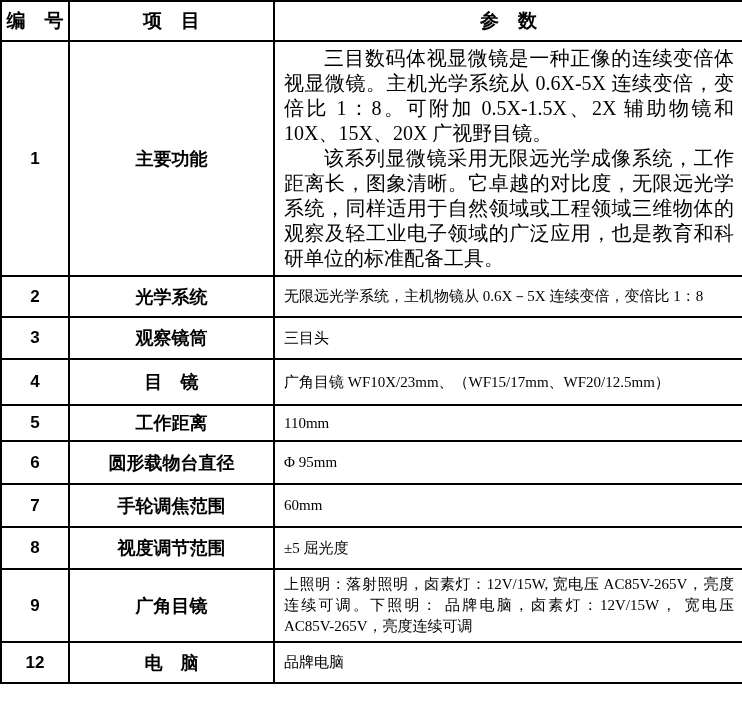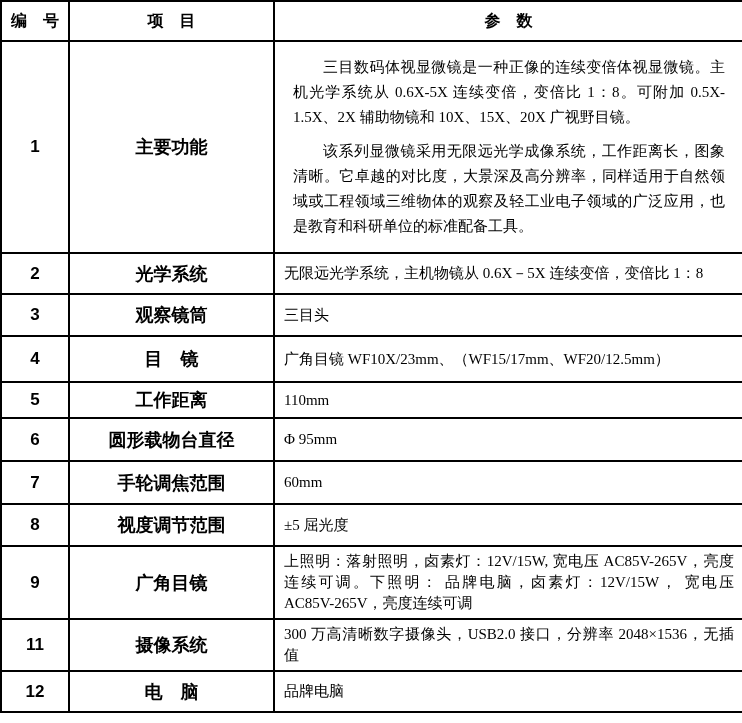--- a/index.html
+++ b/index.html
@@ -16,21 +16,21 @@
     box-sizing:border-box;
     vertical-align:middle;
     overflow:hidden;
   }
   col.c1{width:68px;}
   col.c2{width:205px;}
   col.c3{width:469px;}
   th{
     font-family:Liberation Serif, serif;
     font-weight:bold;
-    font-size:16px;
+    font-size:19px;
     text-align:center;
     padding:4px;
   }
   td.num{
     font-family:"Liberation Sans",sans-serif;
     font-weight:bold;
     font-size:17px;
     text-align:center;
   }
   td.item{
@@ -42,24 +42,24 @@
   }
   td.param{
     font-family:"Liberation Serif",serif;
     font-size:15px;
     line-height:21px;
     text-align:left;
     padding:4px 8px 4px 9px;
   }
   td.param.justify{text-align:justify;}
   td.param p{
-    margin:9px;
+    margin:0;
     text-indent:2em;
     text-align:justify;
-    font-size:15px;
+    font-size:20px;
     line-height:25px;
   }
 </style>
 </head>
 <body>
 
 <div class="wrap">
   <table class="spec">
     <colgroup>
         <col class="c1">
@@ -72,21 +72,21 @@
       <th>编　号</th>
       <th>项　目</th>
       <th>参　数</th>
     </tr>
 
     <tr style="height:153px">
       <td class="num">1</td>
       <td class="item">主要功能</td>
       <td class="param">
         <p>三目数码体视显微镜是一种正像的连续变倍体视显微镜。主机光学系统从 0.6X-5X 连续变倍，变倍比 1：8。可附加 0.5X-1.5X、2X 辅助物镜和 10X、15X、20X 广视野目镜。</p>
-        <p>该系列显微镜采用无限远光学成像系统，工作距离长，图象清晰。它卓越的对比度，大景深及高分辨率，同样适用于自然领域或工程领域三维物体的观察及轻工业电子领域的广泛应用，也是教育和科研单位的标准配备工具。</p>
+        <p>该系列显微镜采用无限远光学成像系统，工作距离长，图象清晰。它卓越的对比度，无限远光学系统，同样适用于自然领域或工程领域三维物体的观察及轻工业电子领域的广泛应用，也是教育和科研单位的标准配备工具。</p>
       </td>
     </tr>
 
     <tr style="height:41px">
       <td class="num">2</td>
       <td class="item">光学系统</td>
       <td class="param">无限远光学系统，主机物镜从 0.6X－5X 连续变倍，变倍比 1：8</td>
     </tr>
 
     <tr style="height:42px">
@@ -125,25 +125,20 @@
       <td class="param">±5 屈光度</td>
     </tr>
 
     <tr style="height:64px">
       <td class="num">9</td>
       <td class="item">广角目镜</td>
       <td class="param justify">上照明：落射照明，卤素灯：12V/15W, 宽电压 AC85V-265V，亮度连续可调。下照明： 品牌电脑，卤素灯：12V/15W， 宽电压 AC85V-265V，亮度连续可调</td>
     </tr>
 
 
-    <tr style="height:45px">
-      <td class="num">11</td>
-      <td class="item">摄像系统</td>
-      <td class="param justify">300 万高清晰数字摄像头，USB2.0 接口，分辨率 2048×1536，无插值</td>
-    </tr>
 
     <tr style="height:41px">
       <td class="num">12</td>
       <td class="item">电　脑</td>
       <td class="param">品牌电脑</td>
     </tr>
 
   </tbody>
     </table>
 </div>

